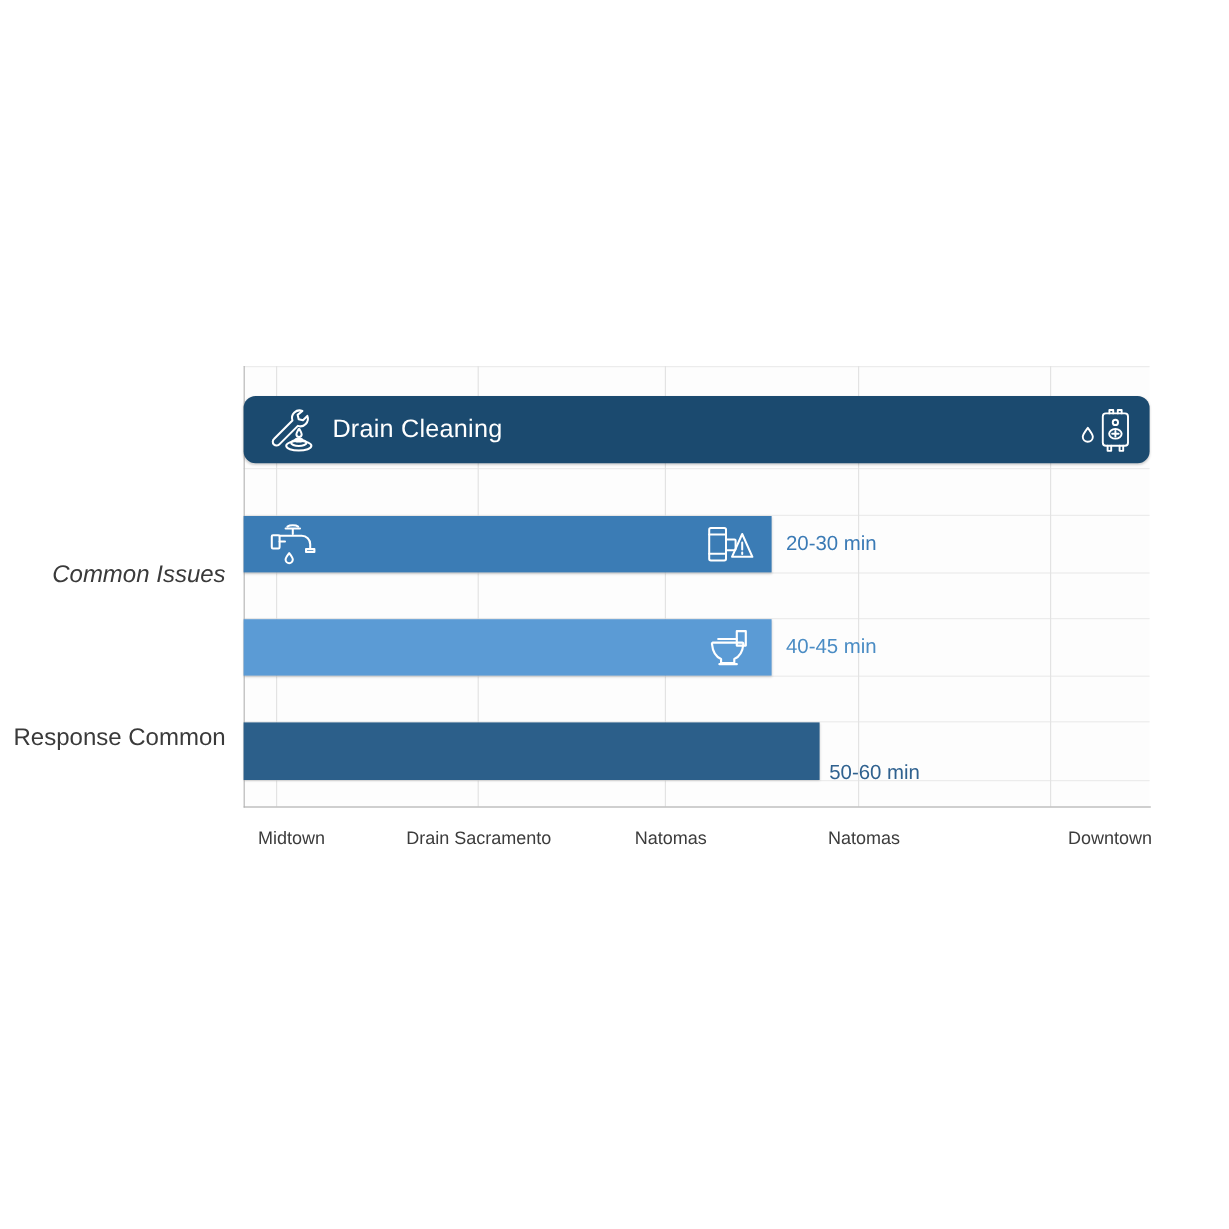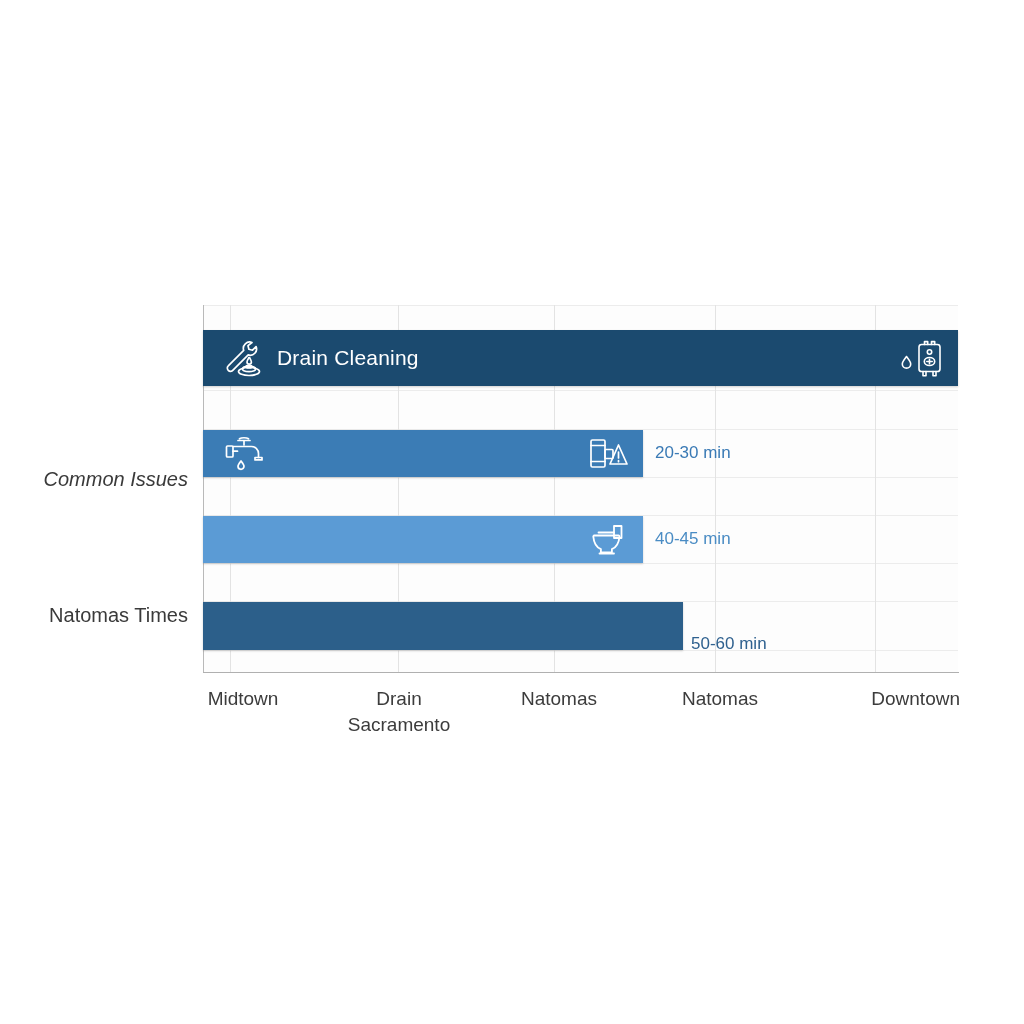--- a/index.html
+++ b/index.html
@@ -115,21 +115,21 @@
     font-size: 20px;
     color: #3a3a3a;
     white-space: nowrap;
   }
 
   
   .xtick {
     position: absolute;
     top: 686px;
     text-align: center;
-    font-size: 19px;
+    font-size: 15px;
     color: #3c3c3c;
     line-height: 26px;
   }
 </style>
 </head>
 <body>
 
 <div id="chart-root">
 
   <div class="plot-area"></div>
@@ -145,21 +145,21 @@
 
   <div class="vgrid" style="left:230px;"></div>
   <div class="vgrid" style="left:398px;"></div>
   <div class="vgrid" style="left:554px;"></div>
   <div class="vgrid" style="left:715px;"></div>
   <div class="vgrid" style="left:875px;"></div>
 
   <div class="axis-left"></div>
   <div class="axis-bottom"></div>
 
-  <div class="bar" style="left:203px; top:330px; width:755px; height:56px; background:#1b4a6f;">
+  <div class="bar" style="left:203px; top:330px; width:755px; height:56px; background:#1b4a6f;border-radius:10px;">
     <span class="bar-icon-left">
       <svg width="46" height="44" viewBox="0 0 46 44">
         <g fill="none" stroke="#ffffff" stroke-width="1.7" stroke-linecap="round" stroke-linejoin="round">
           <path d="M33 6.5a6.3 6.3 0 0 0-8.3 7.9L9.5 29.6a3.2 3.2 0 1 0 4.5 4.5l15.2-15.2a6.3 6.3 0 0 0 7.9-8.3l-3.6 3.6-3.6-.9-.9-3.6z"></path>
           <path d="M30.5 21.5c.9 1.6 1.9 3.2 1.9 4.4a2.2 2.2 0 0 1-4.4 0c0-1.2 1-2.8 1.9-4.4z"></path>
           <ellipse cx="30" cy="35.5" rx="10.5" ry="4"></ellipse>
           <ellipse cx="30" cy="33" rx="6.5" ry="2.6"></ellipse>
           <ellipse cx="30" cy="30.7" rx="3" ry="1.3"></ellipse>
         </g>
       </svg>
@@ -220,21 +220,21 @@
       </svg>
     </span>
   </div>
   <span class="bar-value-label" style="left:655px; top:539px; color:#4a8cc4;">40-45 min</span>
 
   <div class="bar" style="left:203px; top:602px; width:480px; height:48px; background:#2c5f8a;">
   </div>
   <span class="bar-value-label" style="left:691px; top:644px; color:#2f618f;">50-60 min</span>
 
   <span class="ycat" style="left:0px; width:188px; top:468px;font-style:italic;">Common Issues</span>
-  <span class="ycat" style="left:0px; width:188px; top:604px;">Natomas Times</span>
+  <span class="ycat" style="left:0px; width:188px; top:604px;">Response Common</span>
 
   <span class="xtick" style="left:163px; width:160px;">Midtown</span>
   <span class="xtick" style="left:333px; width:132px;">Drain Sacramento</span>
   <span class="xtick" style="left:479px; width:160px;">Natomas</span>
   <span class="xtick" style="left:640px; width:160px;">Natomas</span>
   <span class="xtick" style="left:800px; width:160px;text-align:right;">Downtown</span>
 
 </div>
 
 </body></html>

